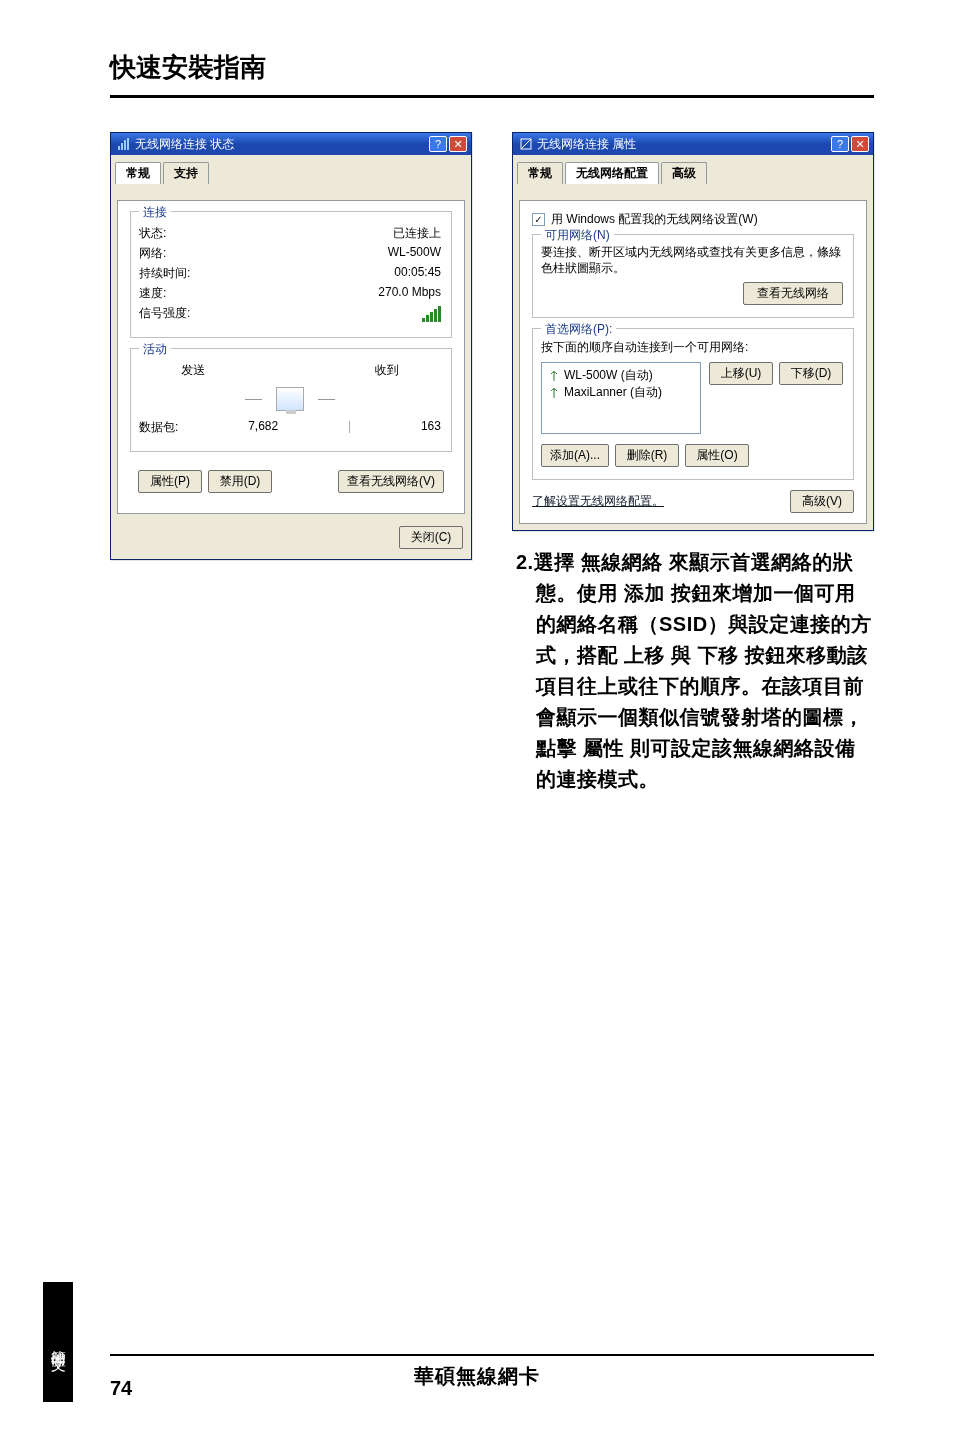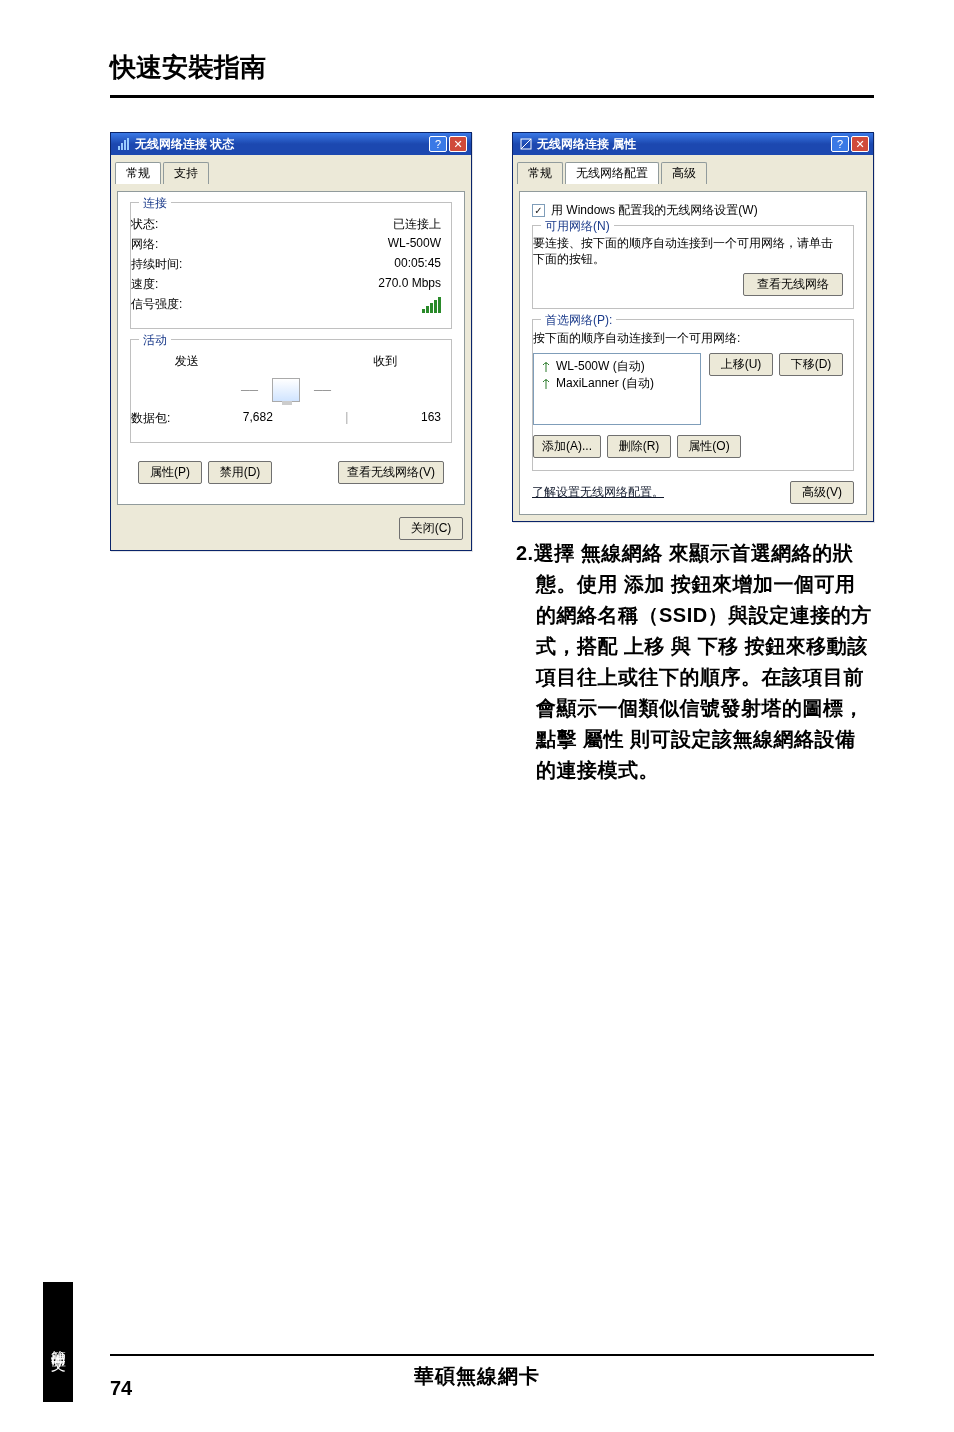--- a/index.html
+++ b/index.html
@@ -61,43 +61,44 @@
   .titlebar {
     background: linear-gradient(to bottom, #3a79e6 0%, #1c48b0 50%, #1c48b0 100%);
     color: #fff;
     display: flex;
     align-items: center;
     justify-content: space-between;
     padding: 3px 4px 3px 6px;
     font-size: 12px;
     height: 22px;
   }
-  .tb-left { display: flex; align-items: center; gap: 4px; font-weight: bold; }
+  .tb-left { display: flex; align-items: center; gap: 4px; }
   .tb-icon {
     width: 14px; height: 14px;
     display: inline-flex; align-items: center; justify-content: center;
   }
   .tb-buttons { display: flex; gap: 2px; }
   .tb-btn {
     width: 18px; height: 16px;
     border: 1px solid #fff;
     background: #d04a3a;
     color: #fff;
     display: flex; align-items: center; justify-content: center;
     font-size: 11px;
     line-height: 1;
     border-radius: 2px;
   }
   .tb-help { background: #3a79e6; border-color: #fff; }
   .tabstrip {
     display: flex;
     background: #ece9d8;
-    padding: 6px 4px 8px 4px;
+    padding: 6px 4px 17px 4px;
     gap: 2px;
     border-bottom: none;
+    font-weight: bold;
   }
   .tab {
     border: 1px solid #919b9c;
     border-bottom: none;
     background: #fff;
     padding: 2px 10px;
     font-size: 12px;
     border-radius: 2px 2px 0 0;
     position: relative;
     top: 1px;
@@ -107,21 +108,21 @@
   }
   .panel-body {
     margin: 0 6px 6px 6px;
     background: #fff;
     border: 1px solid #919b9c;
     padding: 10px 12px;
   }
   .groupbox {
     border: 1px solid #c0c0c0;
     margin-bottom: 10px;
-    padding: 10px 10px 12px 0;
+    padding: 10px 10px 12px 8px;
     position: relative;
   }
   .groupbox-title {
     position: absolute;
     top: -8px;
     left: 8px;
     background: #fff;
     padding: 0 4px;
     font-size: 12px;
     color: #1a3a8a;
@@ -358,21 +359,21 @@
           <div class="tab inactive">高级</div>
         </div>
         <div class="panel-body">
           <div class="checkbox-row">
             <span class="cb">✓</span>
             <span>用 Windows 配置我的无线网络设置(W)</span>
           </div>
 
           <div class="groupbox">
             <span class="groupbox-title">可用网络(N)</span>
-            <div style="font-size:12px;line-height:1.3;margin-bottom:6px">要连接、按下面的顺序自动连接到一个可用网络，请单击下面的按钮。</div>
+            <div style="font-size:12px;line-height:1.3;margin-bottom:6px">要连接、断开区域内无线网络或查找有关更多信息，條綠色柱狀圖顯示。</div>
             <div style="display:flex;justify-content:flex-end">
               <div class="btn" style="min-width:100px">查看无线网络</div>
             </div>
           </div>
 
           <div class="groupbox">
             <span class="groupbox-title">首选网络(P):</span>
             <div style="font-size:12px;margin-bottom:6px">按下面的顺序自动连接到一个可用网络:</div>
             <div class="list-row">
               <div class="network-list" style="flex:1">

